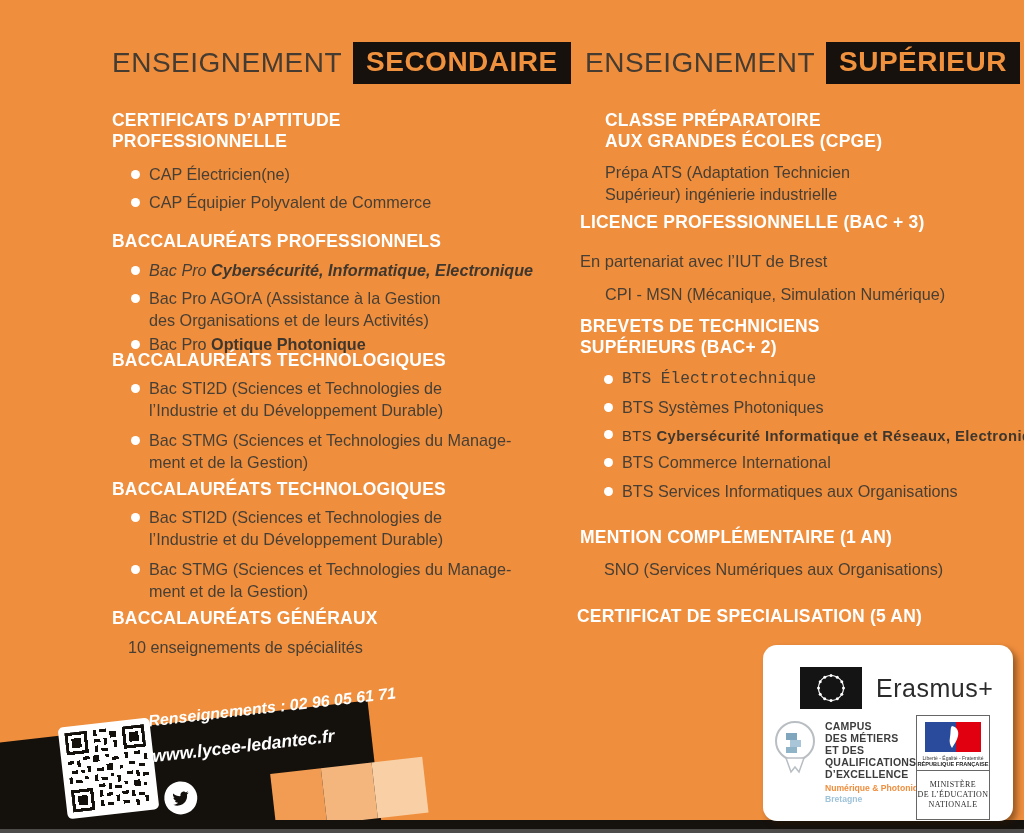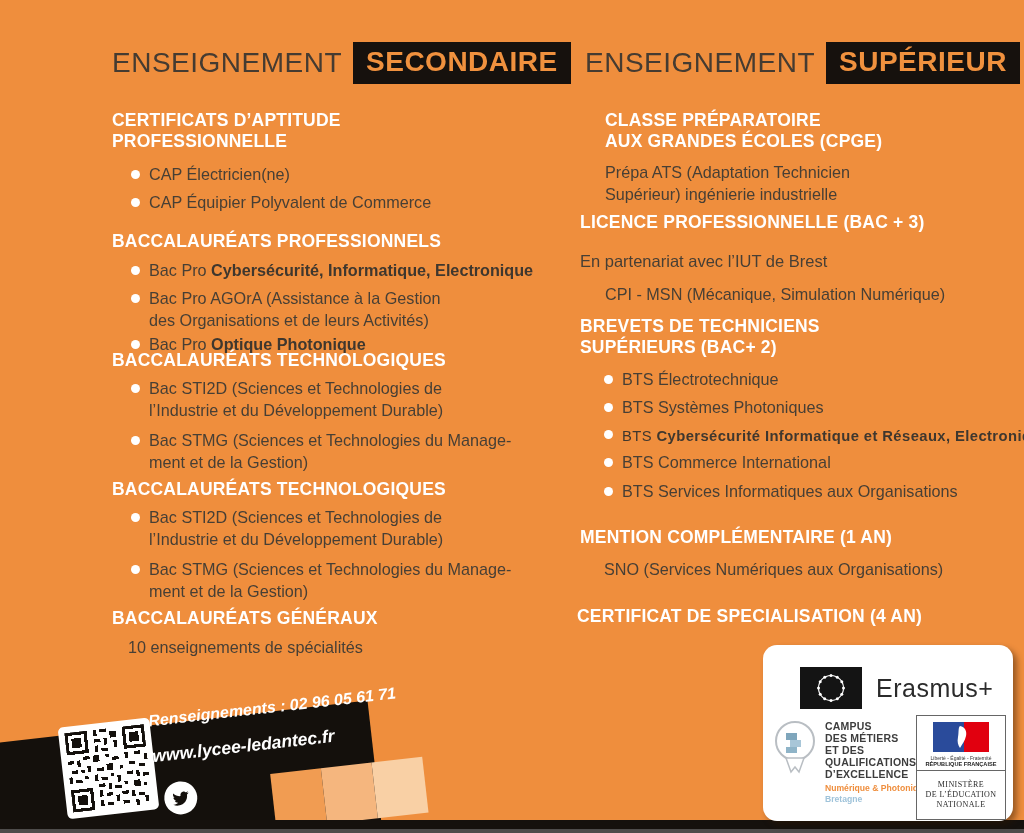--- a/index.html
+++ b/index.html
@@ -43,21 +43,21 @@
   
   .logo-box{position:absolute; left:763px; top:645px; width:250px; height:176px;
             background:#fff; border-radius:14px; box-shadow:4px 4px 6px rgba(45,22,0,.45);}
   .erasmus{position:absolute; left:37px; top:22px; display:flex; align-items:center; gap:14px;}
   .erasmus-label{font-size:25px; color:#2B2B2B; letter-spacing:.5px;}
   .campus{position:absolute; left:10px; top:75px; display:flex; gap:8px;}
   .campus-text{font-size:10.5px; font-weight:700; color:#3D3D3D; line-height:12px;
                white-space:pre-line; letter-spacing:.2px;}
   .campus-domain{font-size:8.6px; font-weight:700; color:#EF8E3D; margin-top:3px;}
   .campus-region{font-size:8.6px; font-weight:700; color:#9FC3DA; margin-top:1px;}
-  .ministry{position:absolute; left:153px; top:70px; width:90px;}
+  .ministry{position:absolute; left:153px; top:70px; width:74px;}
   .rep-box{border:1px solid #666; background:#fff; height:56px; display:flex;
            flex-direction:column; align-items:center; padding-top:6px; box-sizing:border-box;}
   .rep-motto{font-size:5px; color:#333; margin-top:3px; white-space:nowrap;}
   .rep-name{font-size:5.6px; font-weight:700; color:#222; white-space:nowrap;}
   .min-box{border:1px solid #666; border-top:none; background:#fff; height:48px;
            display:flex; align-items:center; justify-content:center; text-align:center;}
   .min-text{font-family:"Liberation Serif", serif; font-size:8px; line-height:10px;
             color:#2A2A2A; letter-spacing:.4px; white-space:pre-line;}
 </style>
 </head>
@@ -73,21 +73,21 @@
     <span class="hdr-plain">ENSEIGNEMENT</span>
     <span class="hdr-box">SUPÉRIEUR</span>
   </div>
 
   <div class="h" style="left:112px; top:110px;">CERTIFICATS D’APTITUDE
 PROFESSIONNELLE</div>
   <div class="it" style="left:149px; top:163px;"><span class="dot"></span><span>CAP Électricien(ne)</span></div>
   <div class="it" style="left:149px; top:191px;"><span class="dot"></span><span>CAP Équipier Polyvalent de Commerce</span></div>
 
   <div class="h" style="left:112px; top:231px;">BACCALAURÉATS PROFESSIONNELS</div>
-  <div class="it" style="left:149px; top:259px;"><span class="dot"></span><span>Bac Pro </span><b>Cybersécurité, Informatique, Electronique</b></div>
+  <div class="it" style="left:149px; top:259px;font-style:italic;"><span class="dot"></span><span>Bac Pro </span><b>Cybersécurité, Informatique, Electronique</b></div>
   <div class="it" style="left:149px; top:333px;"><span class="dot"></span><span>Bac Pro </span><b>Optique Photonique</b></div>
   <div class="it" style="left:149px; top:287px;"><span class="dot"></span><span>Bac Pro AGOrA (Assistance à la Gestion
 des Organisations et de leurs Activités)</span></div>
 
   <div class="h" style="left:112px; top:350px;">BACCALAURÉATS TECHNOLOGIQUES</div>
   <div class="it" style="left:149px; top:377px;"><span class="dot"></span><span>Bac STI2D (Sciences et Technologies de
 l’Industrie et du Développement Durable)</span></div>
   <div class="it" style="left:149px; top:429px;"><span class="dot"></span><span>Bac STMG (Sciences et Technologies du Manage-
 ment et de la Gestion)</span></div>
 
@@ -104,30 +104,30 @@
 AUX GRANDES ÉCOLES (CPGE)</div>
   <div class="it" style="left:605px; top:161px;">Prépa ATS (Adaptation Technicien
 Supérieur) ingénierie industrielle</div>
 
   <div class="h" style="left:580px; top:212px;">LICENCE PROFESSIONNELLE (BAC + 3)</div>
   <div class="sub" style="left:580px; top:252px;">En partenariat avec l’IUT de Brest</div>
   <div class="it" style="left:605px; top:283px;">CPI - MSN (Mécanique, Simulation Numérique)</div>
 
   <div class="h" style="left:580px; top:316px;">BREVETS DE TECHNICIENS
 SUPÉRIEURS (BAC+ 2)</div>
-  <div class="it" style="left:622px; top:368px;"><span class="dot"></span><span>BTS Électrotechnique</span></div>
+  <div class="it" style="left:622px; top:368px;font-family:Liberation Mono, monospace;"><span class="dot"></span><span>BTS Électrotechnique</span></div>
   <div class="it" style="left:622px; top:396px;"><span class="dot"></span><span>BTS Systèmes Photoniques</span></div>
   <div class="it tight" style="left:622px; top:425px;"><span class="dot"></span><span style="font-weight:400;">BTS </span><b>Cybersécurité Informatique et Réseaux, Electronique</b></div>
   <div class="it" style="left:622px; top:451px;"><span class="dot"></span><span>BTS Commerce International</span></div>
   <div class="it" style="left:622px; top:480px;"><span class="dot"></span><span>BTS Services Informatiques aux Organisations</span></div>
 
   <div class="h" style="left:580px; top:527px;">MENTION COMPLÉMENTAIRE (1 AN)</div>
   <div class="it" style="left:604px; top:558px;">SNO (Services Numériques aux Organisations)</div>
 
-  <div class="h" style="left:577px; top:606px;">CERTIFICAT DE SPECIALISATION (4 AN)</div>
+  <div class="h" style="left:577px; top:606px;">CERTIFICAT DE SPECIALISATION (5 AN)</div>
 
   <div class="ribbon">
     <div class="qr-box">
       <svg width="80" height="80" viewBox="0 0 25 25" shape-rendering="crispEdges">
         <rect width="25" height="25" fill="#fff"></rect>
         <g fill="#14100C">
           <rect x="0" y="0" width="7" height="7"></rect>
             <rect x="18" y="0" width="7" height="7"></rect>
             <rect x="0" y="18" width="7" height="7"></rect>
         </g>

